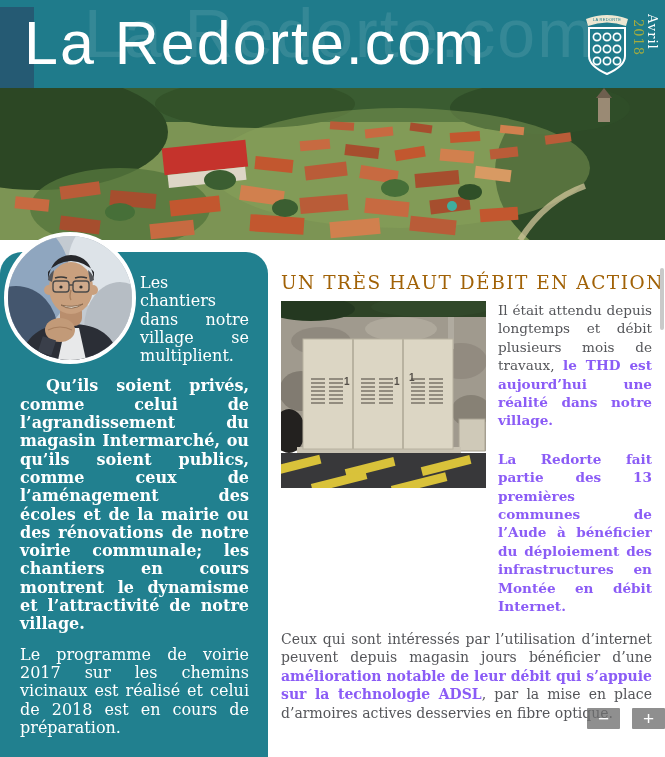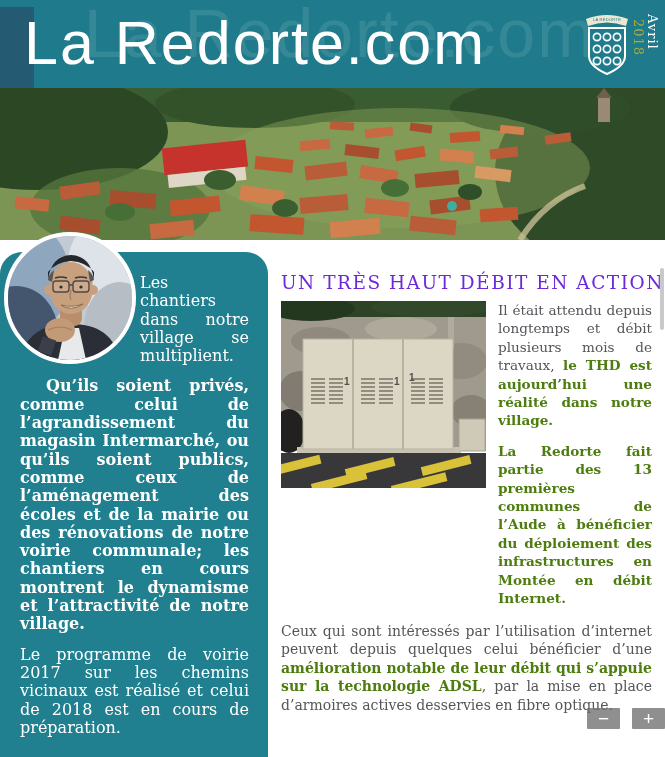--- a/index.html
+++ b/index.html
@@ -29,30 +29,30 @@
   
   .left-panel{position:absolute;left:0;top:252px;width:268px;height:540px;background:#21808f;
        border-radius:22px;box-sizing:border-box;padding:10px 7px 0 8px;color:#ffffff;z-index:2;}
   .float-spacer{float:left;width:132px;height:112px;}
   .greeting{font-size:18px;font-weight:bold;letter-spacing:0.5px;margin:10px 0 12px 8px;}
   .left-panel p{margin:12px;font-size:16px;line-height:18.3px;text-align:justify;}
   .left-panel p.ind{text-indent:26px;font-weight:bold;}
 
   
   .right-col{position:absolute;left:281px;top:272px;width:371px;color:#55565a;z-index:1;}
-  .article-heading{text-align:center;color:#6d28d9;font-size:18.5px;letter-spacing:1.5px;
+  .article-heading{text-align:center;color:#a16207;font-size:18.5px;letter-spacing:1.5px;
        margin:0 0 6px 0;font-weight:normal;white-space:nowrap;}
   .row{display:flex;gap:12px;margin-top:8px;}
   .cab-photo{width:205px;height:187px;flex:none;}
   .side{flex:1;}
   .right-col p{margin:0;font-size:14px;line-height:18.6px;text-align:justify;}
   .side p{font-size:13.6px;line-height:18.4px;}
-  .right-col p.gap{margin-top:12px;}
+  .right-col p.gap{margin-top:20px;}
   .below{margin-top:14px;}
-  .b{font-weight:bold;color:#4d7c0f;}
+  .b{font-weight:bold;color:#8b5cf6;}
 
   
   .scroll-thumb{position:absolute;left:660px;top:268px;width:4px;height:62px;background:#c9c9c9;
        border-radius:2px;z-index:9;}
   .zoombar{position:absolute;left:587px;top:708px;display:flex;gap:12px;z-index:10;}
   .zoom-btn{width:33px;height:21px;background:rgba(112,112,112,0.78);color:#fff;text-align:center;
        line-height:21px;font-size:19px;font-family:"Liberation Sans",sans-serif;cursor:pointer;
        border-radius:1px;user-select:none;}
 </style>
 </head>
@@ -236,21 +236,21 @@
             <rect x="110" y="178" width="56" height="9" transform="rotate(-14 138 182)"></rect>
           </g>
         </svg>
       </div>
       <div class="side">
           <p><span>Il était attendu depuis longtemps et débit plusieurs mois de travaux, </span><span class="b">le THD est aujourd’hui une réalité dans notre village.</span></p>
           <p class="gap"><span class="b">La Redorte fait partie des 13 premières communes de l’Aude à bénéficier du déploiement des infrastructures en Montée en débit Internet.</span></p>
         </div>
     </div>
     <div class="below">
-        <p><span>Ceux qui sont intéressés par l’utilisation d’internet peuvent depuis quelques celui bénéficier d’une </span><span class="b">amélioration notable de leur débit qui s’appuie sur la technologie ADSL</span><span>, par la mise en place d’armoires actives desservies en fibre optique.</span></p>
+        <p><span>Ceux qui sont intéressés par l’utilisation d’internet peuvent depuis magasin jours bénéficier d’une </span><span class="b">amélioration notable de leur débit qui s’appuie sur la technologie ADSL</span><span>, par la mise en place d’armoires actives desservies en fibre optique.</span></p>
       </div>
   </div>
 
   <div class="scroll-thumb"></div>
   <div class="zoombar">
     <div class="zoom-btn">
       <span>−</span>
     </div>
     <div class="zoom-btn">
       <span>+</span>

